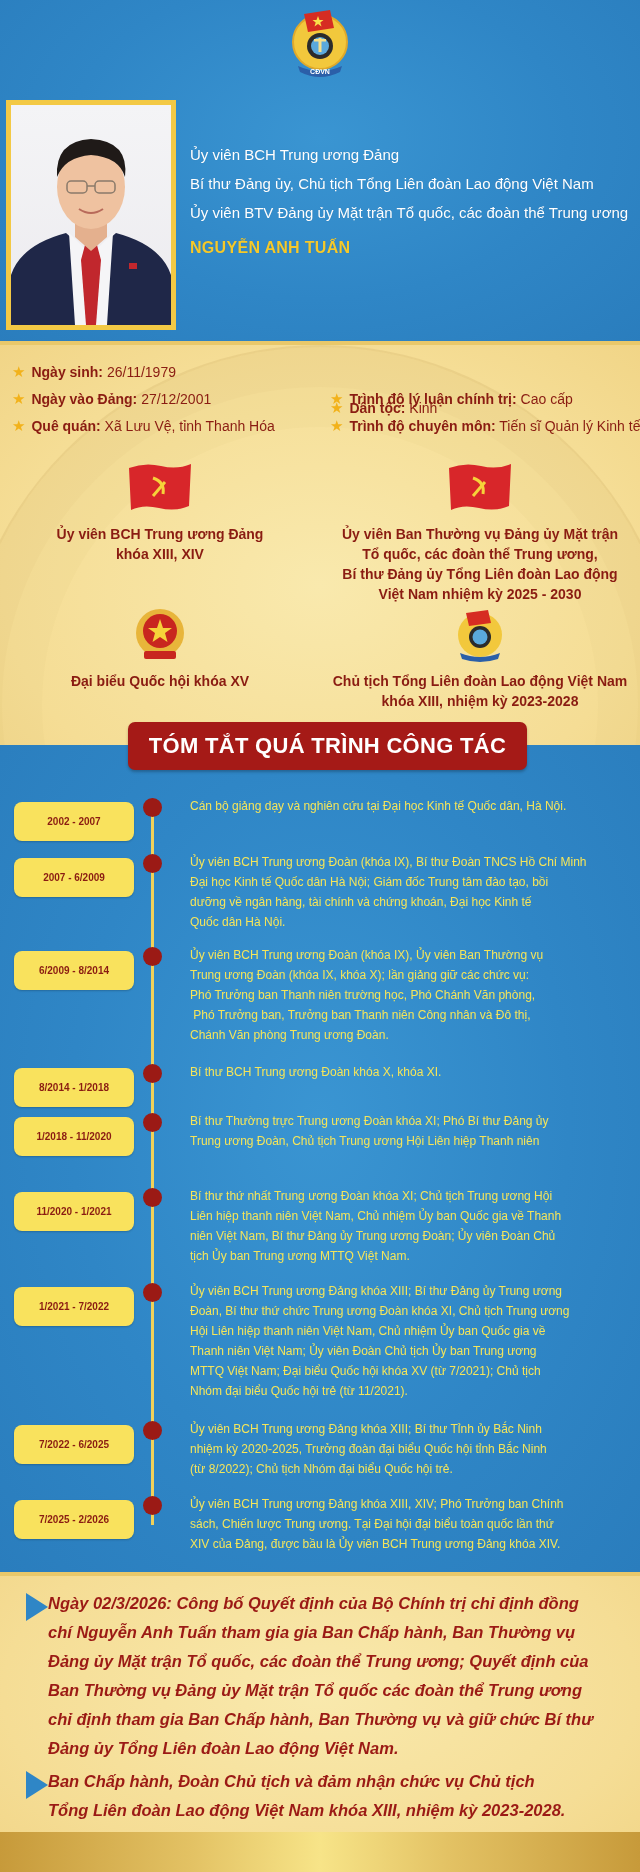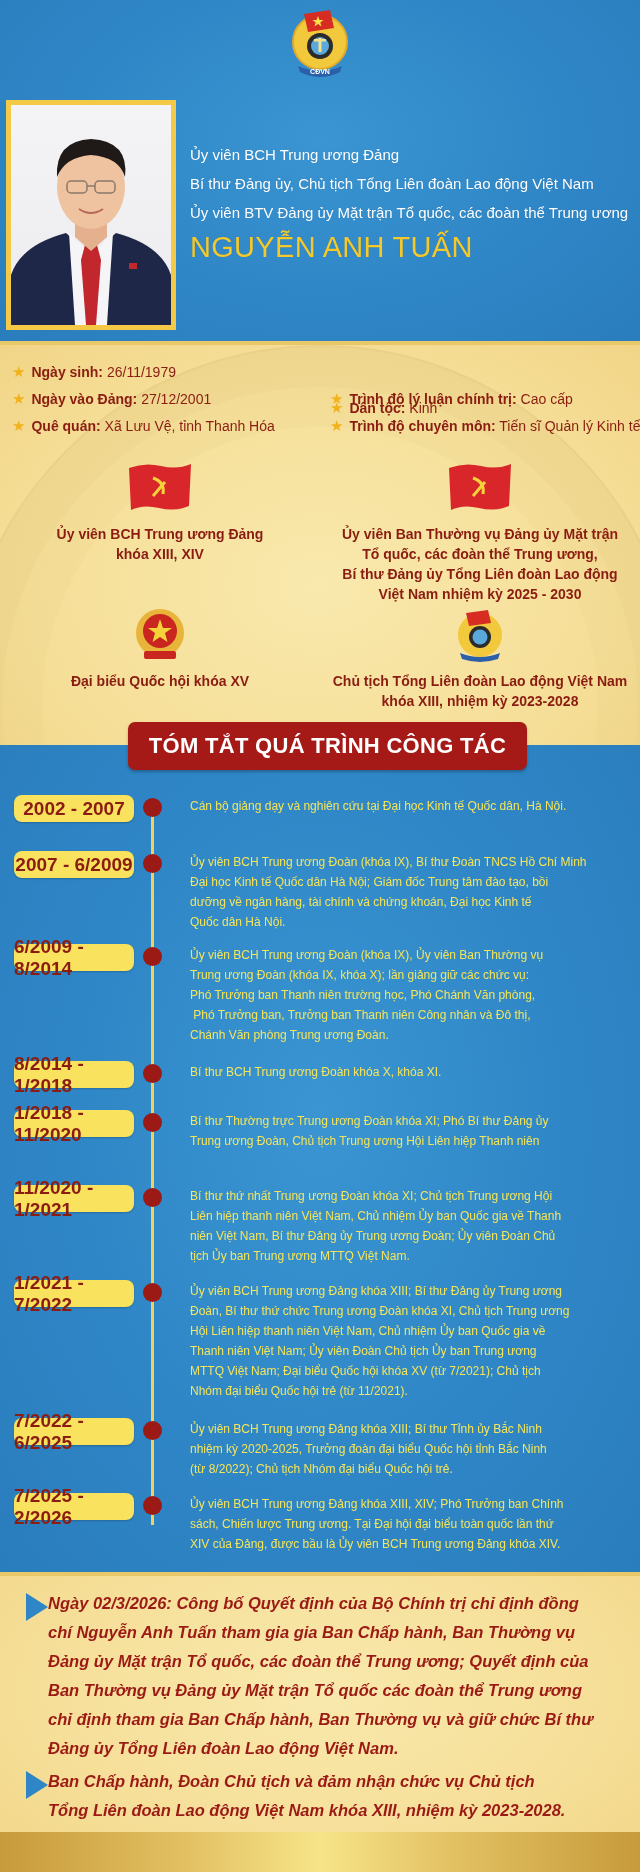--- a/index.html
+++ b/index.html
@@ -25,21 +25,21 @@
     width: 160px; height: 220px; position: relative; overflow: hidden;
     background: linear-gradient(180deg, #f4f4f6 0%, #ecebef 100%);
   }
   .photo svg { position: absolute; left: 0; top: 0; }
   .titles { position: absolute; left: 190px; top: 140px; width: 440px; }
   .titles .line {
     color: #ffffff; font-size: 15px; line-height: 29px; white-space: nowrap;
     text-shadow: 0 0 1px rgba(0,0,0,.15);
   }
   .titles .name {
-    color: #f5c92a; font-size: 29px; font-weight: normal; margin-top: 6px; letter-spacing: .3px;
+    color: #f5c92a; font-size: 16px; font-weight: bold; margin-top: 6px; letter-spacing: .3px;
   }
 
   
   .profile {
     position: absolute; left: 0; top: 345px; width: 640px; height: 400px;
     background: radial-gradient(ellipse at 50% 60%, #f9e9ad 0%, #f5dd95 70%, #f1d587 100%);
   }
   .drum-bg {
     position: absolute; left: 50%; top: 0; transform: translateX(-50%);
     width: 720px; height: 720px; border-radius: 50%;
@@ -72,25 +72,26 @@
   
   .timeline {
     position: absolute; left: 0; top: 745px; width: 640px; height: 828px;
     background: radial-gradient(ellipse at 50% 45%, #3a95d2 0%, #2f86c6 55%, #2a7dbd 100%);
   }
   .tl-line {
     position: absolute; left: 151px; top: 60px; width: 3px; height: 720px; background: #f1d15a;
   }
   .tl-item { position: absolute; left: 0; width: 640px; }
   .tl-date {
-    position: absolute; left: 14px; width: 120px; height: 27px;
+    position: absolute; left: 14px; width: 120px; height: 39px;
     background: #f9e25d; border-radius: 8px;
-    color: #8a1c12; font-weight: bold; font-size: 19px;
+    color: #8a1c12; font-weight: bold; font-size: 10px;
     display: flex; align-items: center; justify-content: center;
     box-shadow: 0 1px 2px rgba(0,0,0,.2);
+    margin-top: 7px;
   }
   .tl-dot {
     position: absolute; left: 143px; width: 19px; height: 19px; border-radius: 50%;
     background: #9b1a15; top: 3px;
   }
   .tl-text {
     position: absolute; left: 190px; width: 462px; color: #f5e55a; font-size: 12px;
     line-height: 20px; top: 1px;
   }
 

